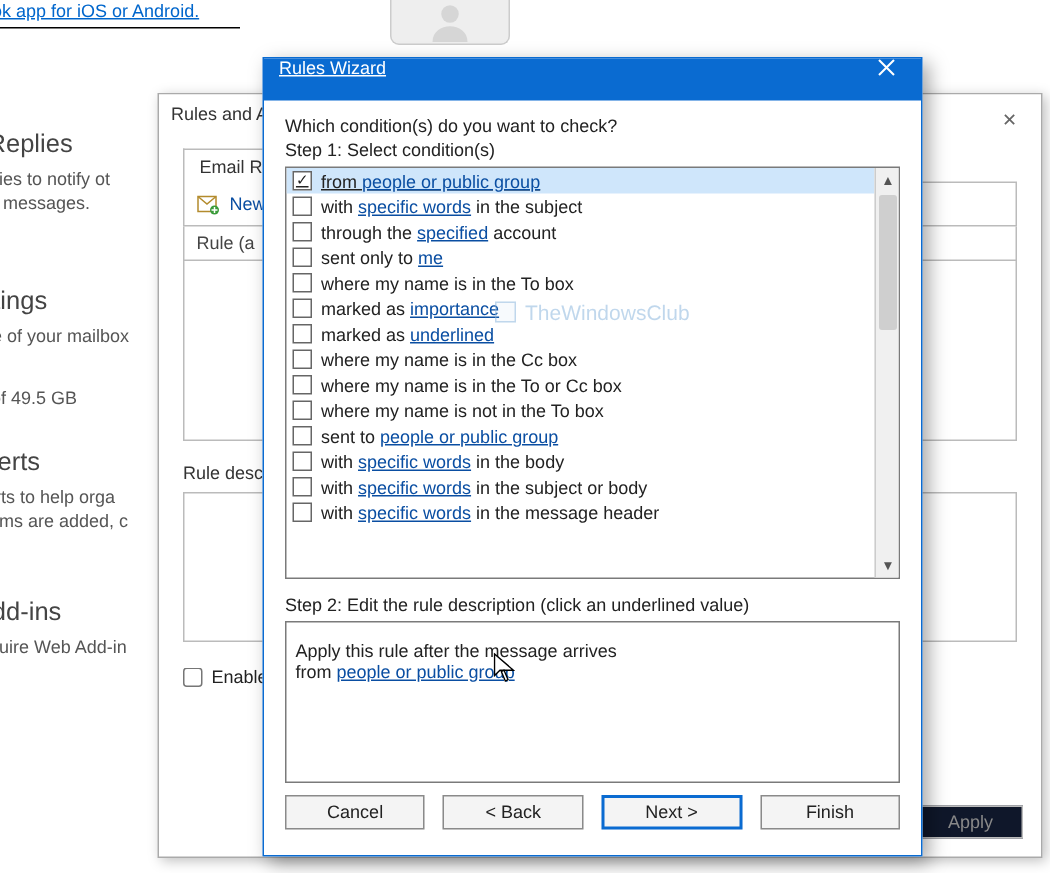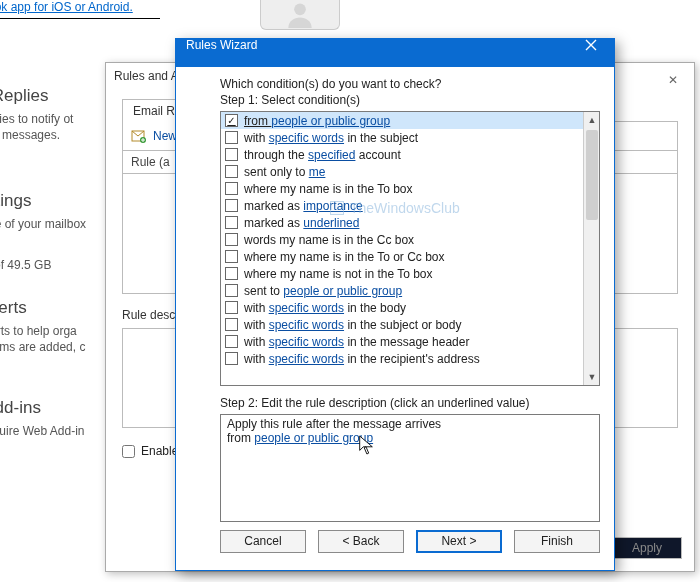--- a/index.html
+++ b/index.html
@@ -31,40 +31,40 @@
   .dlg-rules .newrule-ico { width:16px; height:16px; display:inline-block; }
   .dlg-rules .listhdr { border:1px solid #bbb; border-top:none; padding:4px 8px; color:#444; }
   .dlg-rules .listbody { border:1px solid #bbb; border-top:none; height:120px; background:#fff; }
   .dlg-rules .rdesc-lbl { margin-top:14px; color:#333; }
   .dlg-rules .rdesc-box { margin-top:6px; height:100px; border:1px solid #bbb; background:#fff; }
   .dlg-rules .enable-row { margin-top:16px; display:flex; align-items:center; gap:6px; }
   .dlg-rules .apply { position:absolute; right:12px; bottom:12px; width:70px; height:22px; border:1px solid #bbb; background:#0f172a; color:#888; text-align:center; line-height:20px; }
 
   
   .wiz { position:absolute; left: 175px; top: 38px; width: 440px; height: 533px; background:#fff; border:1px solid #0a6bd1; box-shadow: 4px 4px 12px rgba(0,0,0,.35); }
-  .wiz .titlebar { height: 28px; background:#0a6bd1; color:#fff; display:flex; align-items:center; justify-content:space-between; padding: 0 8px 16px 10px; font-size: 12px; }
+  .wiz .titlebar { height: 28px; background:#0a6bd1; color:#fff; display:flex; align-items:center; justify-content:space-between; padding: 0 8px 16px 10px; font-size: 12px; text-decoration: underline; }
   .wiz .titlebar .close { width: 30px; height: 20px; display:flex; align-items:center; justify-content:center; }
-  .wiz .body { padding: 10px 14px 8px 14px; margin-left: 30px; }
+  .wiz .body { padding: 10px 14px 8px 14px; }
   .wiz .q { margin-bottom: 2px; }
   .wiz .step { margin-bottom: 4px; }
   .wiz .condbox { border:1px solid #7a7a7a; height: 275px; position:relative; }
   .wiz .condlist { position:absolute; left:0; top:0; right:16px; bottom:0; overflow:hidden; }
   .wiz .condrow { display:flex; align-items:center; gap:6px; height:17px; padding: 0 4px; }
   .wiz .condrow.sel { background:#cfe6fb;text-decoration:underline; }
   .wiz .cb { width:13px; height:13px; border:1px solid #666; background:#fff; display:inline-flex; align-items:center; justify-content:center; font-size:10px; line-height:1; color:#222; }
   .wiz .cb.checked::after { content:"✓"; }
   .wiz .u { color:#0a4ea2; text-decoration: underline; }
   .wiz .scrollbar { position:absolute; right:0; top:0; width:16px; height:100%; background:#f0f0f0; border-left:1px solid #ccc; }
   .wiz .scrollbar .arrow { position:absolute; width:16px; height:16px; display:flex; align-items:center; justify-content:center; color:#555; font-size:9px; }
   .wiz .scrollbar .up { top:0; }
   .wiz .scrollbar .down { bottom:0; }
   .wiz .scrollbar .thumb { position:absolute; left:2px; top:18px; width:12px; height:90px; background:#cfcfcf; border-radius:2px; }
 
   .wiz .step2 { margin-top: 10px; }
-  .wiz .descbox { margin-top:4px; border:1px solid #7a7a7a; height: 108px; padding:2px 6px; }
+  .wiz .descbox { margin-top:4px; border:1px solid #7a7a7a; height: 108px; padding:12px 6px; }
   .wiz .descbox .u { cursor:pointer; }
   .wiz .cursor { position:absolute; width:18px; height:20px; pointer-events:none; }
   .wiz .btnbar { padding: 8px 0 0 0; display:flex; justify-content:flex-end; gap:12px; }
   .wiz .btn { width: 99px; height: 23px; border:1px solid #8a8a8a; background:#f4f4f4; text-align:center; line-height:21px; }
   .wiz .btn.primary { border:2px solid #0a6bd1; line-height:19px; }
 
   .watermark { position:absolute; left: 330px; top: 200px; color:#8eb8de; font-size: 14px; display:flex; align-items:center; gap:6px; opacity:.55; pointer-events:none;justify-content:space-between; }
   .watermark .sq { width:14px; height:14px; background:#8eb8de22; border:1px solid #8eb8de; }
 
   .checkbox-native { width:13px; height:13px; }
@@ -172,21 +172,21 @@
           <div class="condrow">
             <span class="cb"></span>
             <span>marked as <span class="u">importance</span></span>
           </div>
           <div class="condrow">
             <span class="cb"></span>
             <span>marked as <span class="u">underlined</span></span>
           </div>
           <div class="condrow">
             <span class="cb"></span>
-            <span>words my name is in the Cc box</span>
+            <span>where my name is in the Cc box</span>
           </div>
           <div class="condrow">
             <span class="cb"></span>
             <span>where my name is in the To or Cc box</span>
           </div>
           <div class="condrow">
             <span class="cb"></span>
             <span>where my name is not in the To box</span>
           </div>
           <div class="condrow">
@@ -197,24 +197,20 @@
             <span class="cb"></span>
             <span>with <span class="u">specific words</span> in the body</span>
           </div>
           <div class="condrow">
             <span class="cb"></span>
             <span>with <span class="u">specific words</span> in the subject or body</span>
           </div>
           <div class="condrow">
             <span class="cb"></span>
             <span>with <span class="u">specific words</span> in the message header</span>
-          </div>
-          <div class="condrow">
-            <span class="cb"></span>
-            <span>with <span class="u">specific words</span> in the recipient's address</span>
           </div>
           <div class="condrow"></div>
         </div>
       <div class="scrollbar">
         <div class="arrow up">▲</div>
         <div class="thumb"></div>
         <div class="arrow down">▼</div>
       </div>
     </div>
 

